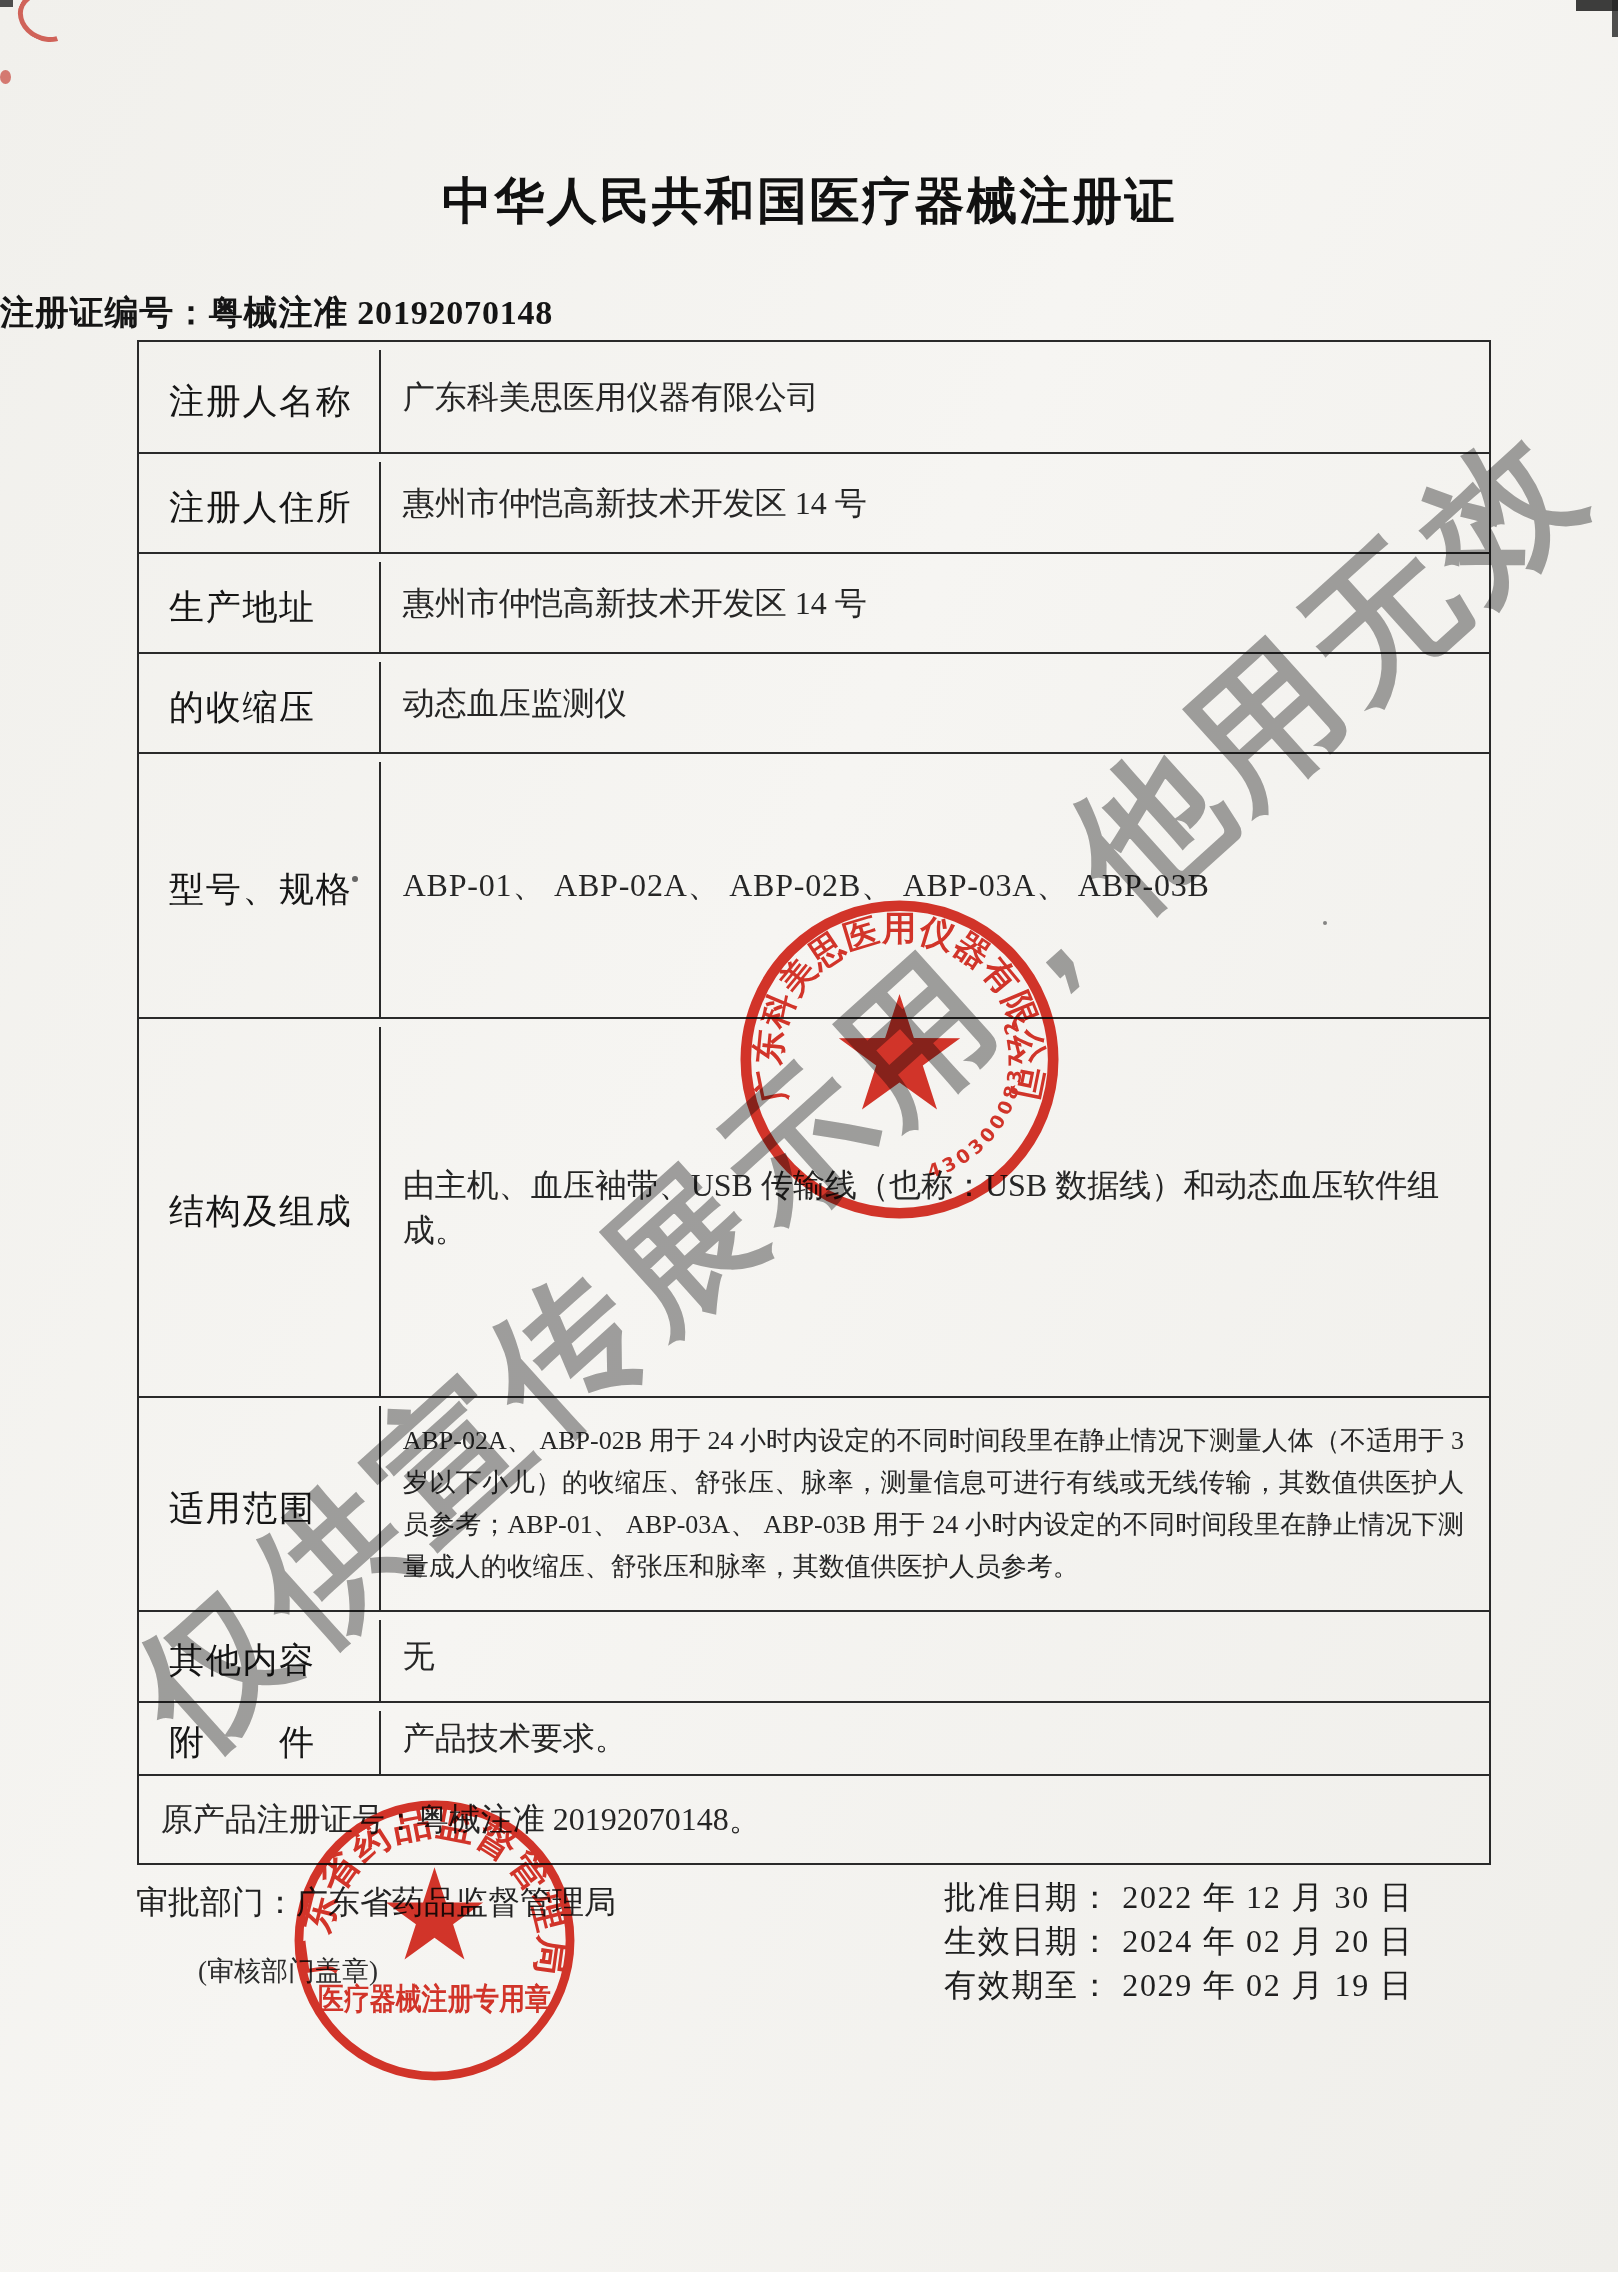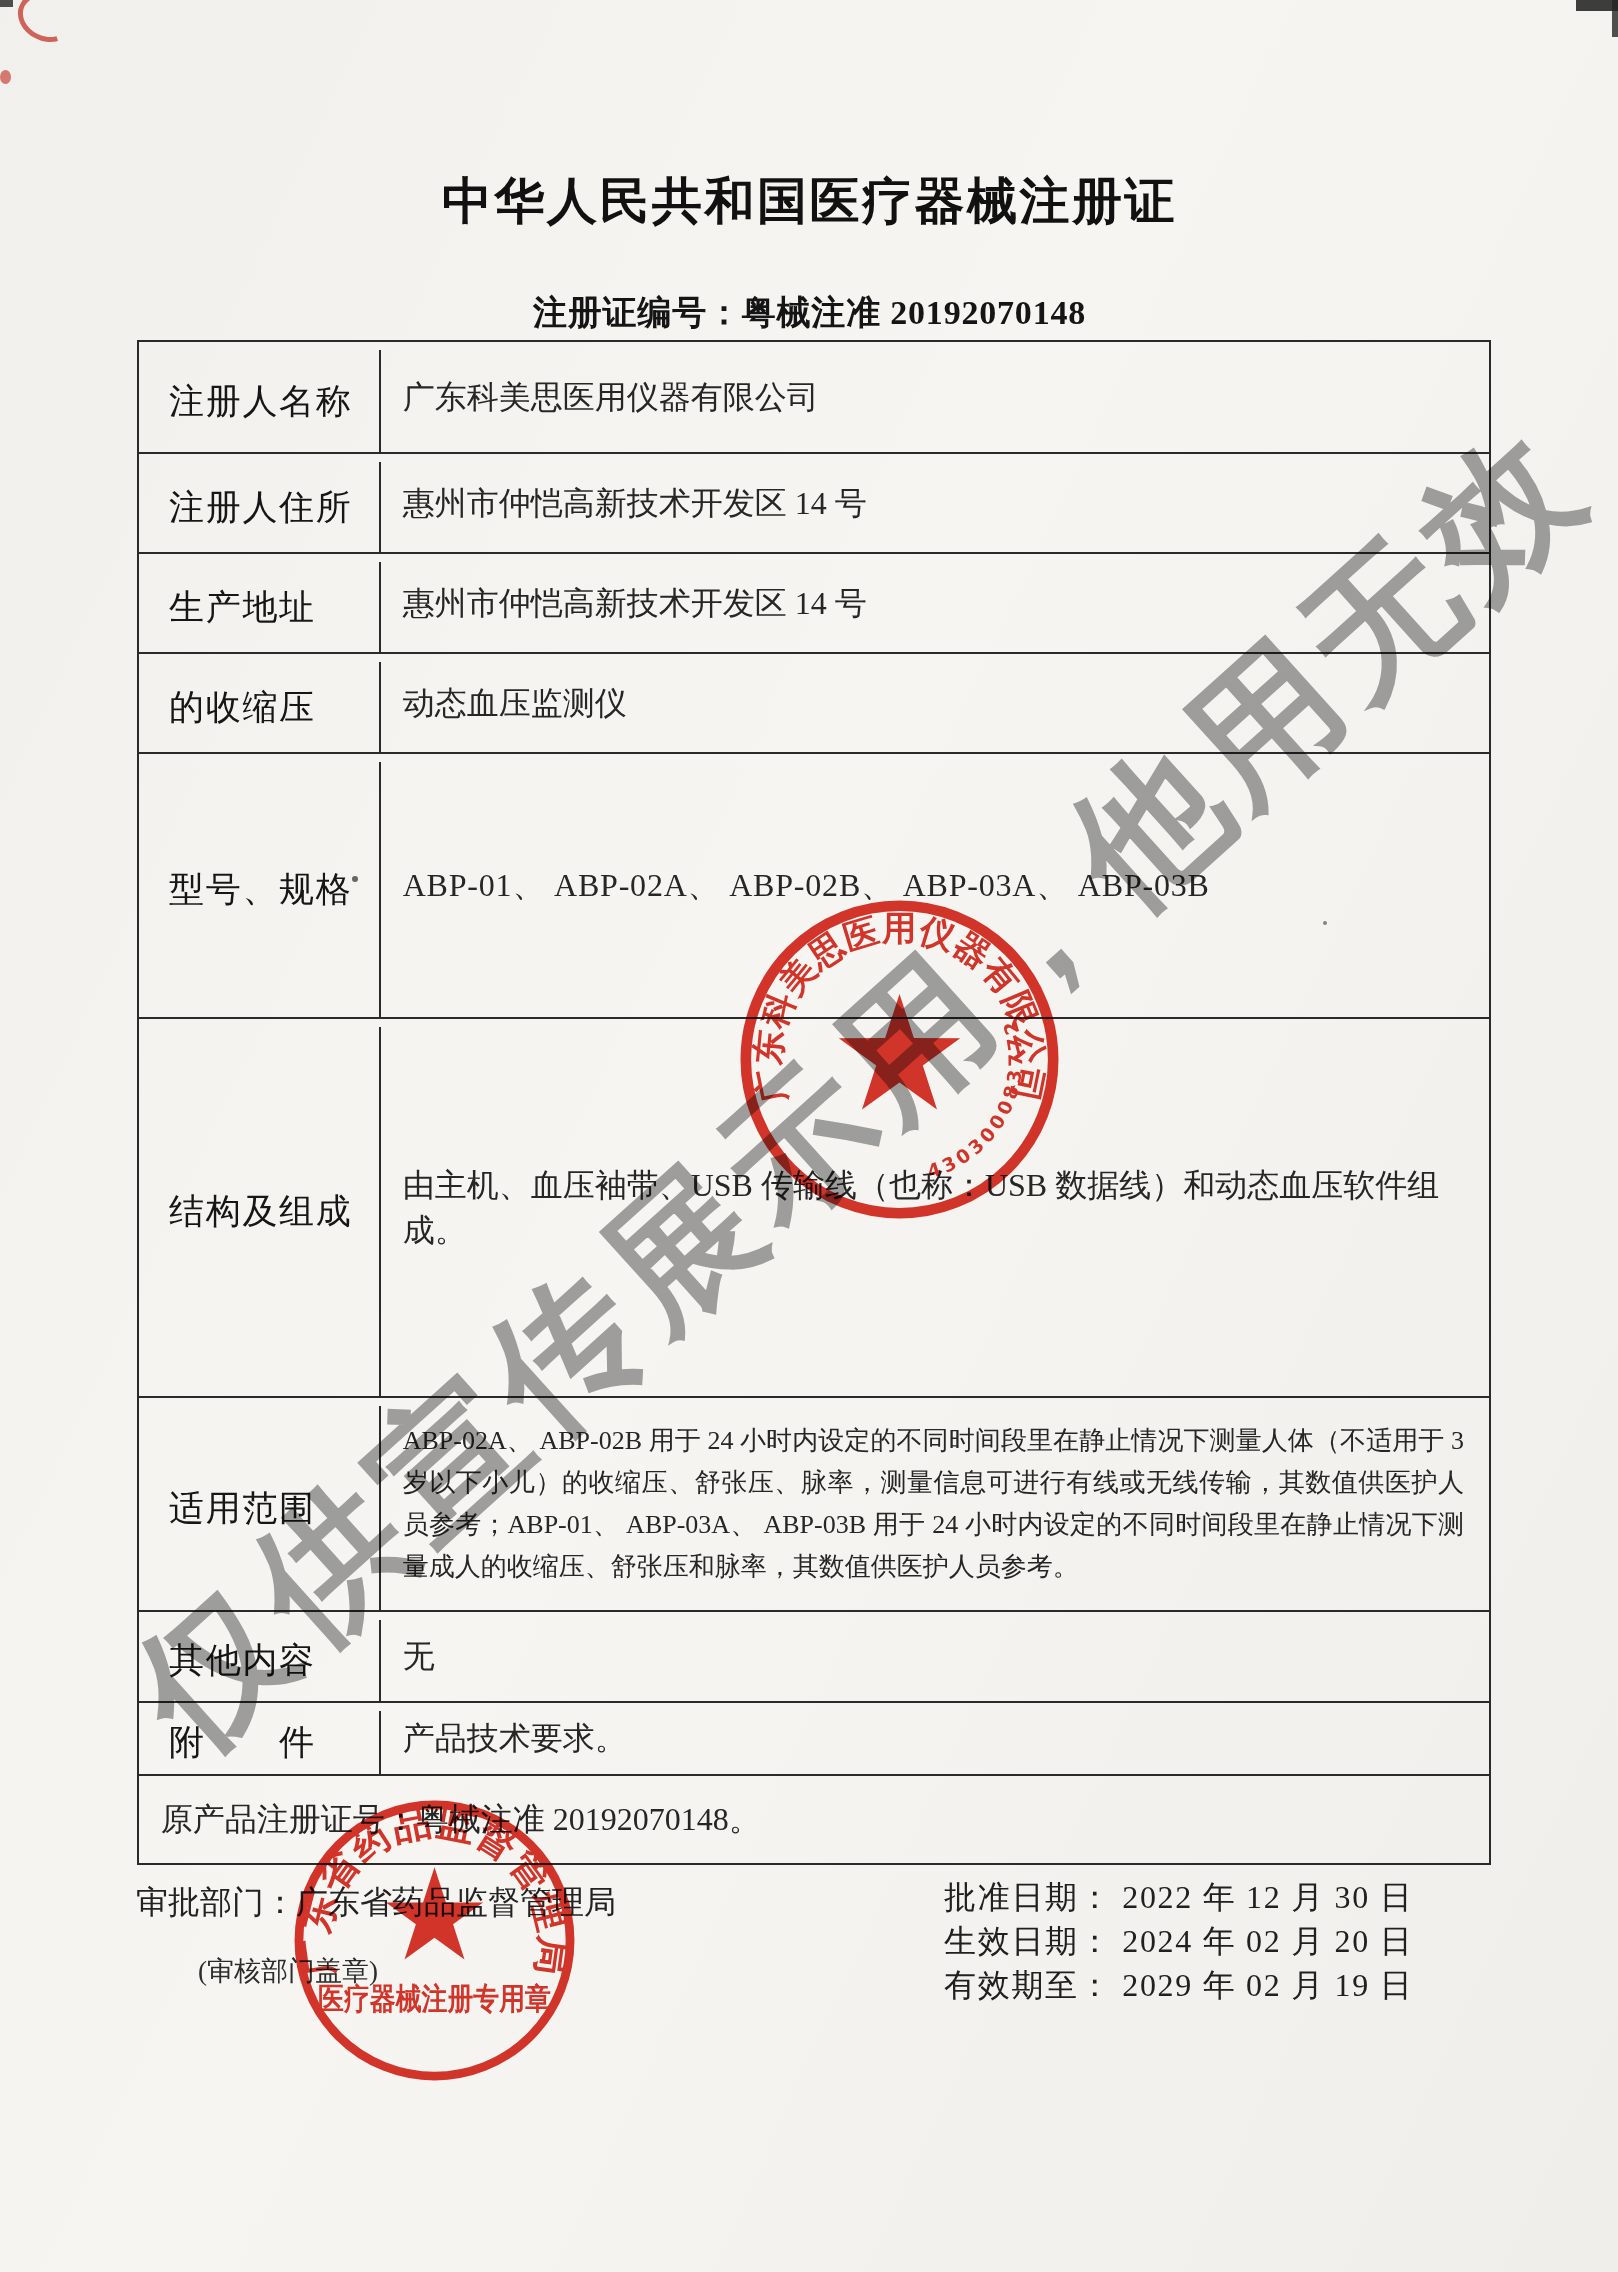--- a/index.html
+++ b/index.html
@@ -8,21 +8,21 @@
     background:linear-gradient(115deg,#f1f0ec 0%,#f6f5f2 45%,#efeeea 100%);
     font-family:"Liberation Serif","DejaVu Serif",serif;color:#1d1d1d;
   }
   
   .title{
     position:absolute;top:168px;left:0;width:100%;text-align:center;
     font-family:"DejaVu Sans","Liberation Sans",sans-serif;
     font-size:50px;font-weight:bold;letter-spacing:2.5px;color:#111;
   }
   .subtitle{
-    position:absolute;top:290px;left:0;width:100%;text-align:center;
+    position:absolute;top:290px;left:0;width:100%;
     font-size:34px;font-weight:bold;letter-spacing:0.8px;color:#151515;
   }
   
   .cert-table{
     position:absolute;left:137px;top:340px;width:1354px;
     border:2.5px solid #2a2a2a;box-sizing:border-box;
     display:flex;flex-direction:column;
   }
   .trow{display:flex;border-bottom:2.5px solid #2a2a2a;box-sizing:border-box;}
   .trow:last-child{border-bottom:none;}

